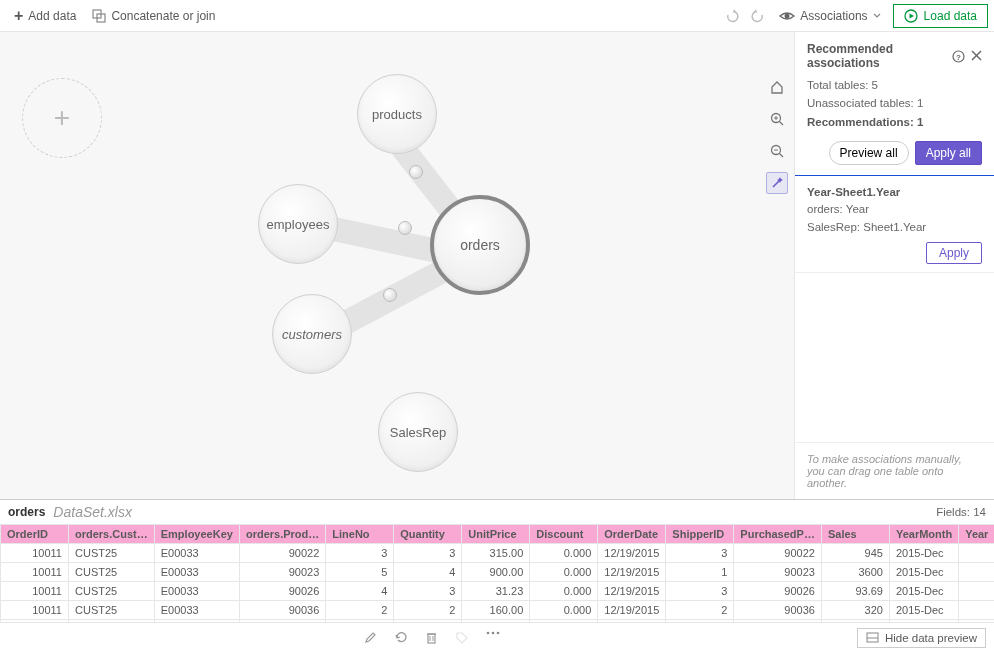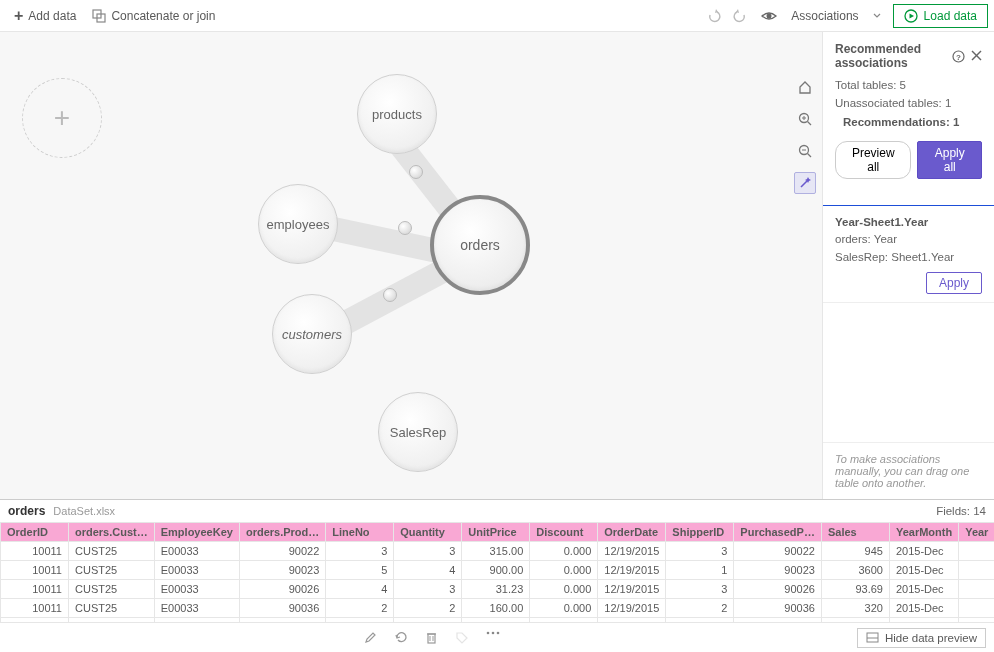--- a/index.html
+++ b/index.html
@@ -2,58 +2,58 @@
 <html><head>
 <meta charset="utf-8">
 <style>
   * { box-sizing: border-box; margin: 0; padding: 0; }
   body { font-family: Arial, sans-serif; font-size: 12px; color: #595959; background: #fff; width: 994px; height: 652px; overflow: hidden; position: relative; }
   
   .topbar { display: flex; align-items: center; height: 32px; border-bottom: 1px solid #e6e6e6; padding: 0 6px; }
   .topbar .btn { display: flex; align-items: center; gap: 5px; padding: 4px 8px; cursor: pointer; color: #595959; }
   .topbar .spacer { flex: 1; }
   .topbar .icon-btn { padding: 4px 6px; cursor: pointer; color: #999; }
-  .associations-btn { display: flex; align-items: center; gap: 14px; padding: 4px 8px; cursor: pointer; }
+  .associations-btn { display: flex; align-items: center; gap: 5px; padding: 4px 8px; cursor: pointer; }
   .loaddata { border: 1px solid #00993a; color: #00993a; padding: 4px 10px; display: flex; align-items: center; gap: 6px; margin-left:4px;}
   .plus-ico { font-size: 16px; font-weight: bold; line-height: 1; }
 
   .main { display: flex; height: calc(100% - 32px - 153px); position: relative; }
   .canvas { flex: 1; background: #f7f7f7; position: relative; overflow: hidden; }
 
   .add-bubble { position: absolute; left: 22px; top: 46px; width: 80px; height: 80px; border-radius: 50%; border: 1px dashed #ccc; display: flex; align-items: center; justify-content: center; color: #bbb; font-size: 28px; }
 
   .bubble { position: absolute; border-radius: 50%; background: radial-gradient(circle at 40% 35%, #fff, #e9e9e9); border: 1px solid #d0d0d0; display: flex; align-items: center; justify-content: center; color: #666; font-size: 13px; box-shadow: inset 0 -2px 4px rgba(0,0,0,0.05); }
   .bubble.center { background: radial-gradient(circle at 40% 35%, #fff, #e6e6e6); border: 4px solid #888; font-size: 14px; }
   
   .connector { position: absolute; background: #e3e3e3; height: 24px; transform-origin: left center; border-radius: 12px; z-index: 0; }
   .joinpt { position: absolute; width: 14px; height: 14px; border-radius: 50%; background: radial-gradient(circle at 35% 35%, #fff, #cfcfcf); border:1px solid #bbb; z-index:2;}
 
   .canvas-tools { position: absolute; right: 6px; top: 44px; display: flex; flex-direction: column; gap: 10px; color: #888; }
   .canvas-tools .tool { width: 22px; height: 22px; display:flex; align-items:center; justify-content:center; cursor:pointer;}
   .canvas-tools .tool.active { background:#e6e6f5; border:1px solid #b0b0e0; border-radius:2px;}
 
-  .sidepanel { width: 172px; border-left: 1px solid #e6e6e6; background: #fff; display:flex; flex-direction:column;gap:16px;}
+  .sidepanel { width: 200px; border-left: 1px solid #e6e6e6; background: #fff; display:flex; flex-direction:column;}
   .sp-head { padding: 10px 12px 0 12px; }
   .sp-title { font-weight: bold; color:#595959; display:flex; align-items:center;}
   .sp-title .r { margin-left:auto; display:flex; gap:6px; color:#666;}
   .sp-stats { font-size:11.5px; color:#666; margin-top:6px; line-height:1.6;}
-  .sp-stats .bold { font-weight:bold; color:#595959;margin-left:8px;}
+  .sp-stats .bold { font-weight:bold; color:#595959;}
   .sp-actions { display:flex; justify-content:flex-end; gap:6px; margin:10px 0;}
   .btn-o { border:1px solid #ccc; background:#fff; padding:4px 10px; border-radius:12px; cursor:pointer; font-size:12px;}
   .btn-p { border:1px solid #5c4bc4; background:#6a5acd; color:#fff; padding:4px 10px; border-radius:2px; cursor:pointer; font-size:12px;}
   .rec-item { border-top:1px solid #1d4ed8; border-bottom:1px solid #eee; padding:8px 12px; font-size:11.5px; color:#666; line-height:1.5;}
   .rec-item .name { font-weight:bold; color:#595959;}
   .rec-item .apply { display:flex; justify-content:flex-end; margin-top:6px;}
   .btn-apply { border:1px solid #6a5acd; color:#6a5acd; background:#fff; padding:3px 12px; border-radius:2px; cursor:pointer; font-size:12px;}
   .sp-foot { margin-top:auto; padding:10px 12px; font-size:11px; font-style:italic; color:#999; border-top:1px solid #eee;}
 
   .preview { border-top:1px solid #ccc; height:153px; display:flex; flex-direction:column;}
   .pv-head { display:flex; align-items:center; padding:4px 8px; font-size:12px; color:#666;}
   .pv-head .tn { font-weight:bold; color:#333; margin-right:8px;}
-  .pv-head .fn { font-size:11px; color:#999;}
+  .pv-head .fn { font-size:14px; color:#999;font-style:italic;}
   .pv-head .r { margin-left:auto; font-size:11.5px;}
   .tbl-wrap { overflow:auto; flex:1;}
   table { border-collapse:collapse; width:100%; font-size:11px;}
   th,td { border:1px solid #e6e6e6; padding:3px 6px; white-space:nowrap; text-align:left; color:#595959;}
   th { background:#f9a8d4; font-weight:bold; min-width:68px;}
   td.num { text-align:right;}
   .pv-foot { border-top:1px solid #e6e6e6; height:30px; display:flex; align-items:center; padding:0 8px;}
   .pv-foot .center-icons { margin:auto; display:flex; gap:18px; color:#999;}
   .pv-foot .hide-btn { border:1px solid #ccc; padding:3px 8px; display:flex; gap:6px; align-items:center; cursor:pointer; font-size:11.5px;}
   svg { display:block;}

